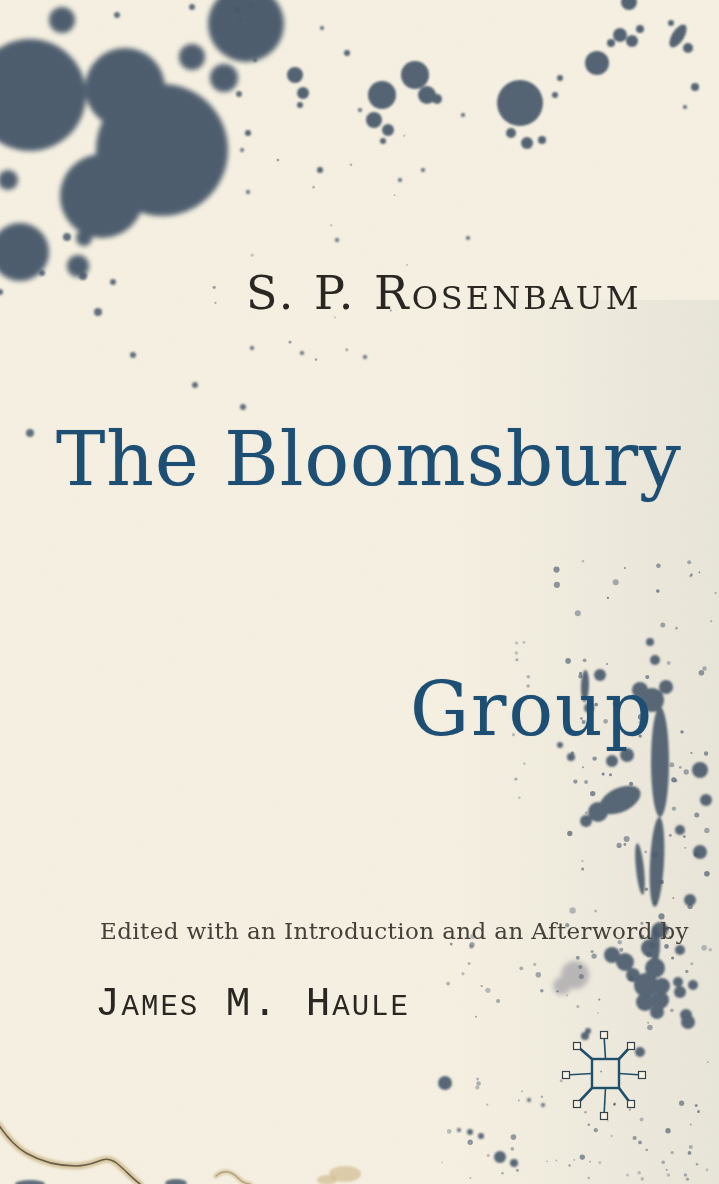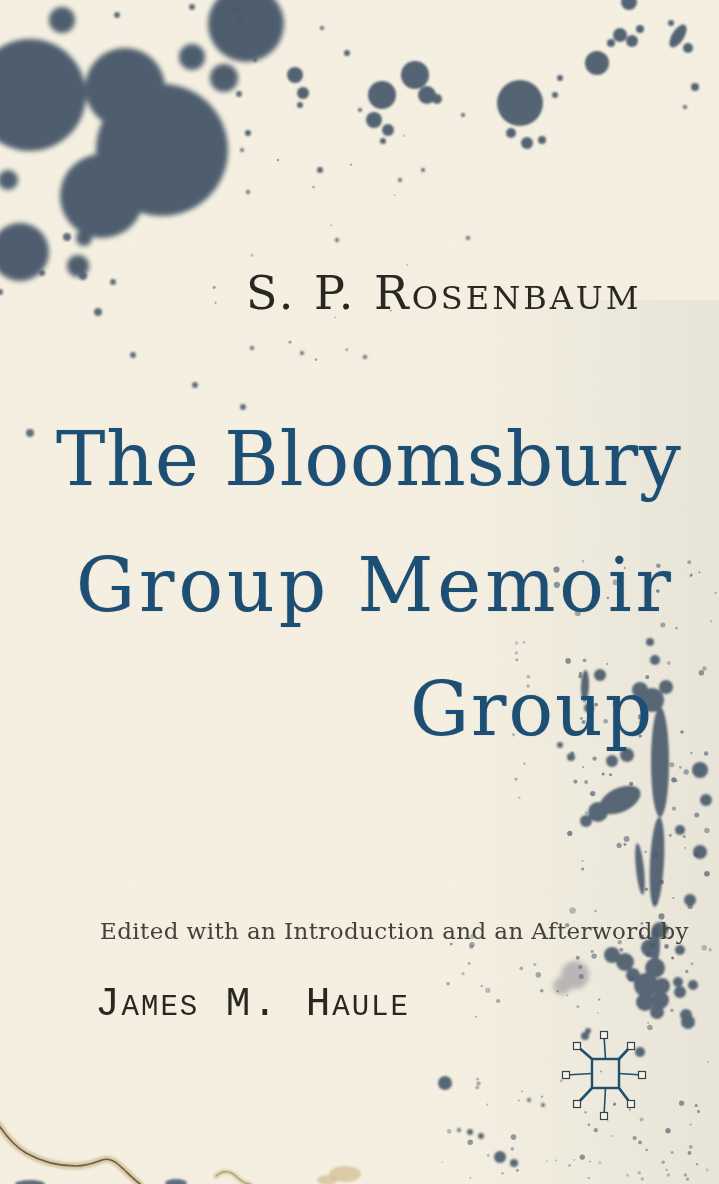--- a/index.html
+++ b/index.html
@@ -444,20 +444,19 @@
         <rect x="562.5" y="1071.5" width="7" height="7" fill="#f8f4e7" stroke="#35404d" stroke-width="1.2"></rect>
         <rect x="573.5" y="1042.5" width="7" height="7" fill="#f8f4e7" stroke="#35404d" stroke-width="1.2"></rect>
       </g>
 
     <rect x="0" y="0" width="719" height="1184" filter="url(#paperNoise)" opacity="0.05"></rect>
   </svg>
 
   <div class="txt author">S. P. Rosenbaum</div>
 
   <div class="txt title-line title-1">The Bloomsbury</div>
-  <div class="txt title-line title-2">Group Memoir</div>
   <div class="txt title-line title-3">Group</div>
 
   <div class="txt edited">Edited with an Introduction and an Afterword by</div>
 
   <div class="txt editor">James M. Haule</div>
 
 </div>
 
 </body></html>

